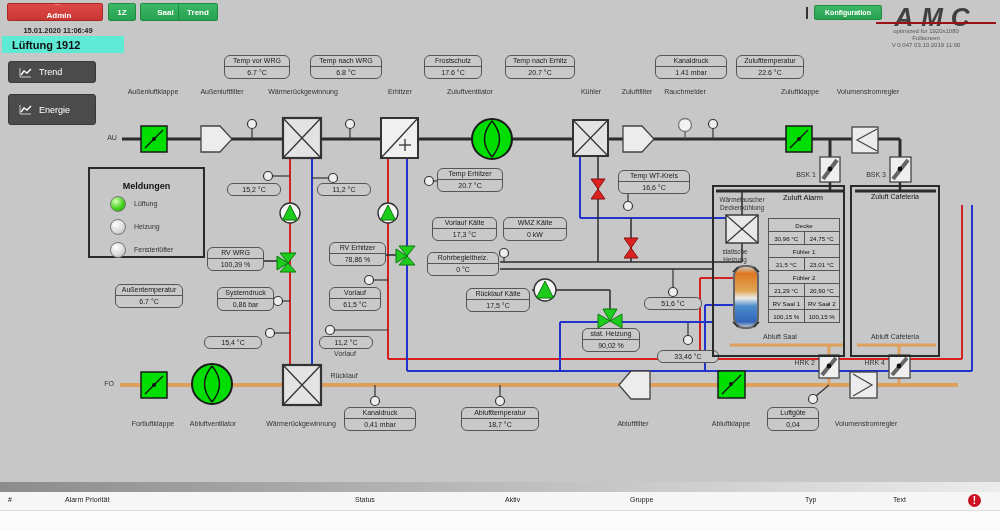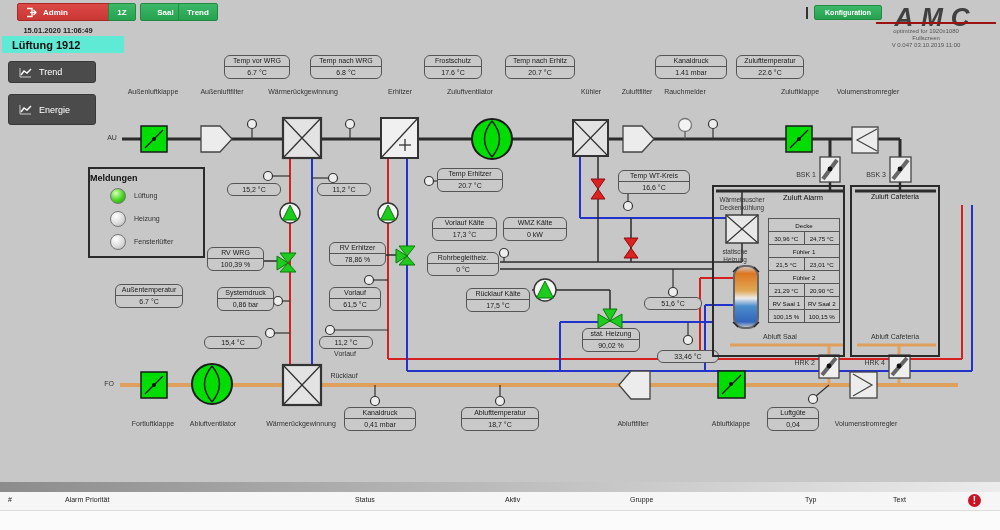--- a/index.html
+++ b/index.html
@@ -290,21 +290,21 @@
       <rect x="718" y="371" width="27" height="27" fill="#00dd00" stroke="#1a1a1a" stroke-width="1.5"></rect>
       <line x1="722" y1="394" x2="741" y2="375" stroke="#111" stroke-width="1.3"></line>
       <circle cx="731" cy="384" r="2" fill="#111"></circle>
     </g>
     <g>
       <rect x="850" y="372" width="27" height="26" fill="#ececec" stroke="#444" stroke-width="1.3"></rect>
       <polyline points="853,374 872,385 853,396" fill="none" stroke="#444" stroke-width="1.2"></polyline>
     </g>
   </svg>
 
-  <div class="abs btn btn-red" style="left:17px;top:3px;width:96px;height:18px;">
+  <div class="abs btn btn-red" style="left:7px;top:3px;width:96px;height:18px;flex-direction:column;">
     <svg width="11" height="11">
         <path d="M1,1.5 h5 v8 h-5" stroke="#fff" fill="none" stroke-width="1.3"></path>
         <line x1="4" y1="5.5" x2="10" y2="5.5" stroke="#fff" stroke-width="1.3"></line>
         <path d="M7.5,3 L10,5.5 L7.5,8" stroke="#fff" fill="none" stroke-width="1.3"></path>
       </svg>
     <span>Admin</span>
   </div>
   <div class="abs btn btn-green" style="left:108px;top:3px;width:28px;height:18px;">
       <span>1Z</span>
     </div>
@@ -376,21 +376,21 @@
   <div class="abs lbl" style="left:253px;top:88px;width:100px;">Wärmerückgewinnung</div>
   <div class="abs lbl" style="left:370px;top:88px;width:60px;">Erhitzer</div>
   <div class="abs lbl" style="left:430px;top:88px;width:80px;">Zuluftventilator</div>
   <div class="abs lbl" style="left:561px;top:88px;width:60px;">Kühler</div>
   <div class="abs lbl" style="left:607px;top:88px;width:60px;">Zuluftfilter</div>
   <div class="abs lbl" style="left:650px;top:88px;width:70px;">Rauchmelder</div>
   <div class="abs lbl" style="left:765px;top:88px;width:70px;">Zuluftklappe</div>
   <div class="abs lbl" style="left:823px;top:88px;width:90px;">Volumenstromregler</div>
 
   <div class="abs panel" style="left:88px;top:167px;width:117px;height:91px;">
-    <div style="font-size:9px;font-weight:bold;color:#111;margin-top:4px;">Meldungen</div>
+    <div style="text-align:center;font-size:9px;font-weight:bold;color:#111;margin-top:12px;">Meldungen</div>
     <div style="display:flex;align-items:center;gap:8px;margin:5px 0 0 20px;">
       <div class="led led-on"></div>
       <span class="lbl">Lüftung</span>
     </div>
     <div style="display:flex;align-items:center;gap:8px;margin:7px 0 0 20px;">
       <div class="led led-off"></div>
       <span class="lbl">Heizung</span>
     </div>
     <div style="display:flex;align-items:center;gap:8px;margin:7px 0 0 20px;">
       <div class="led led-off"></div>

